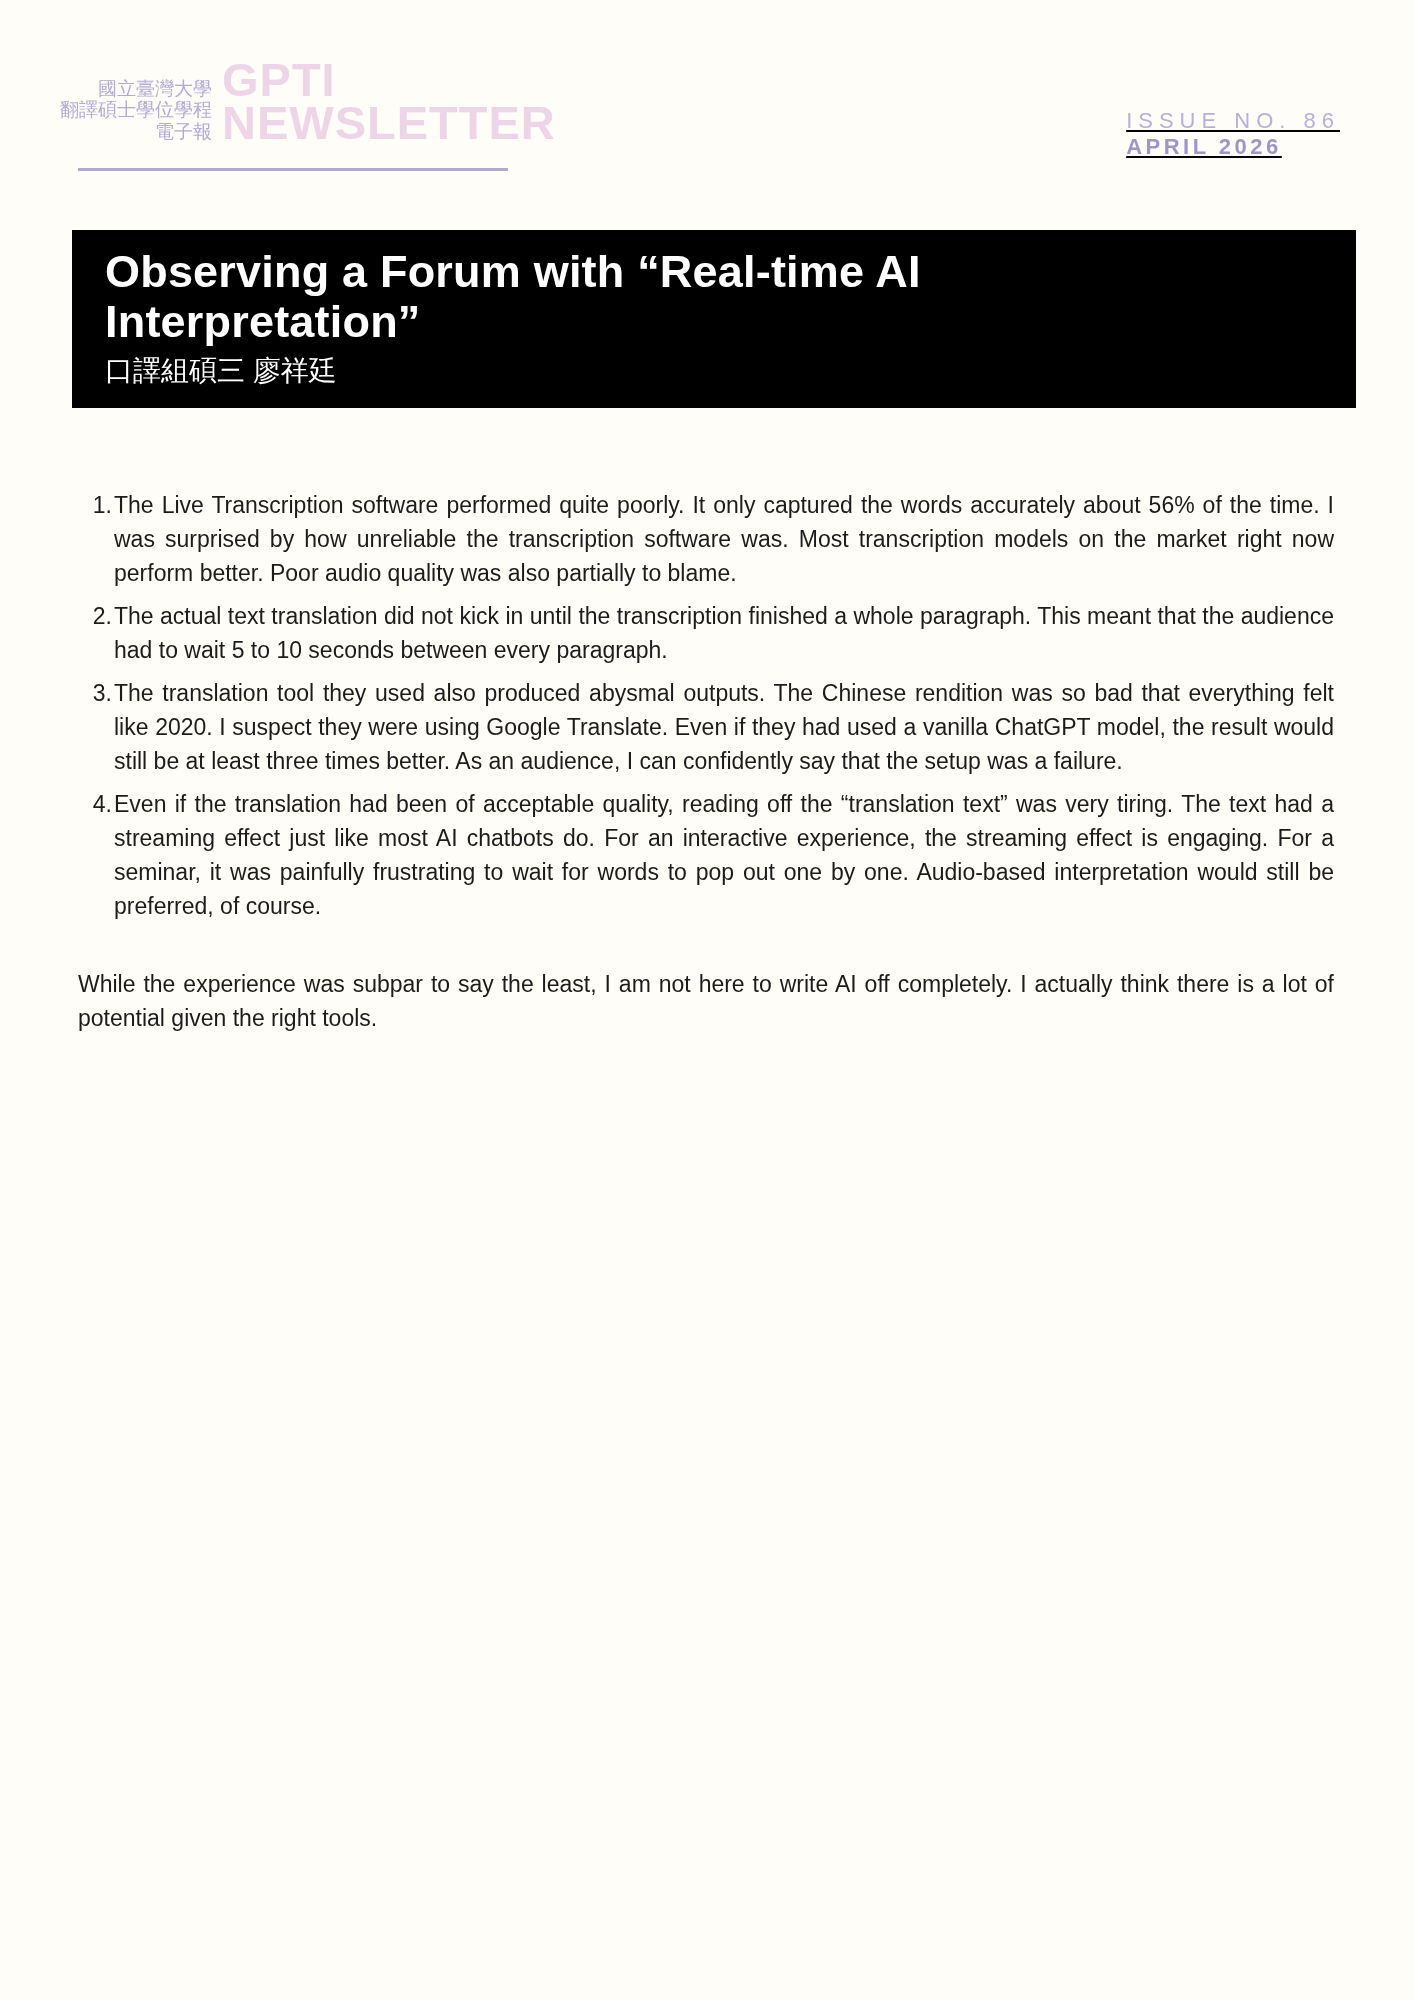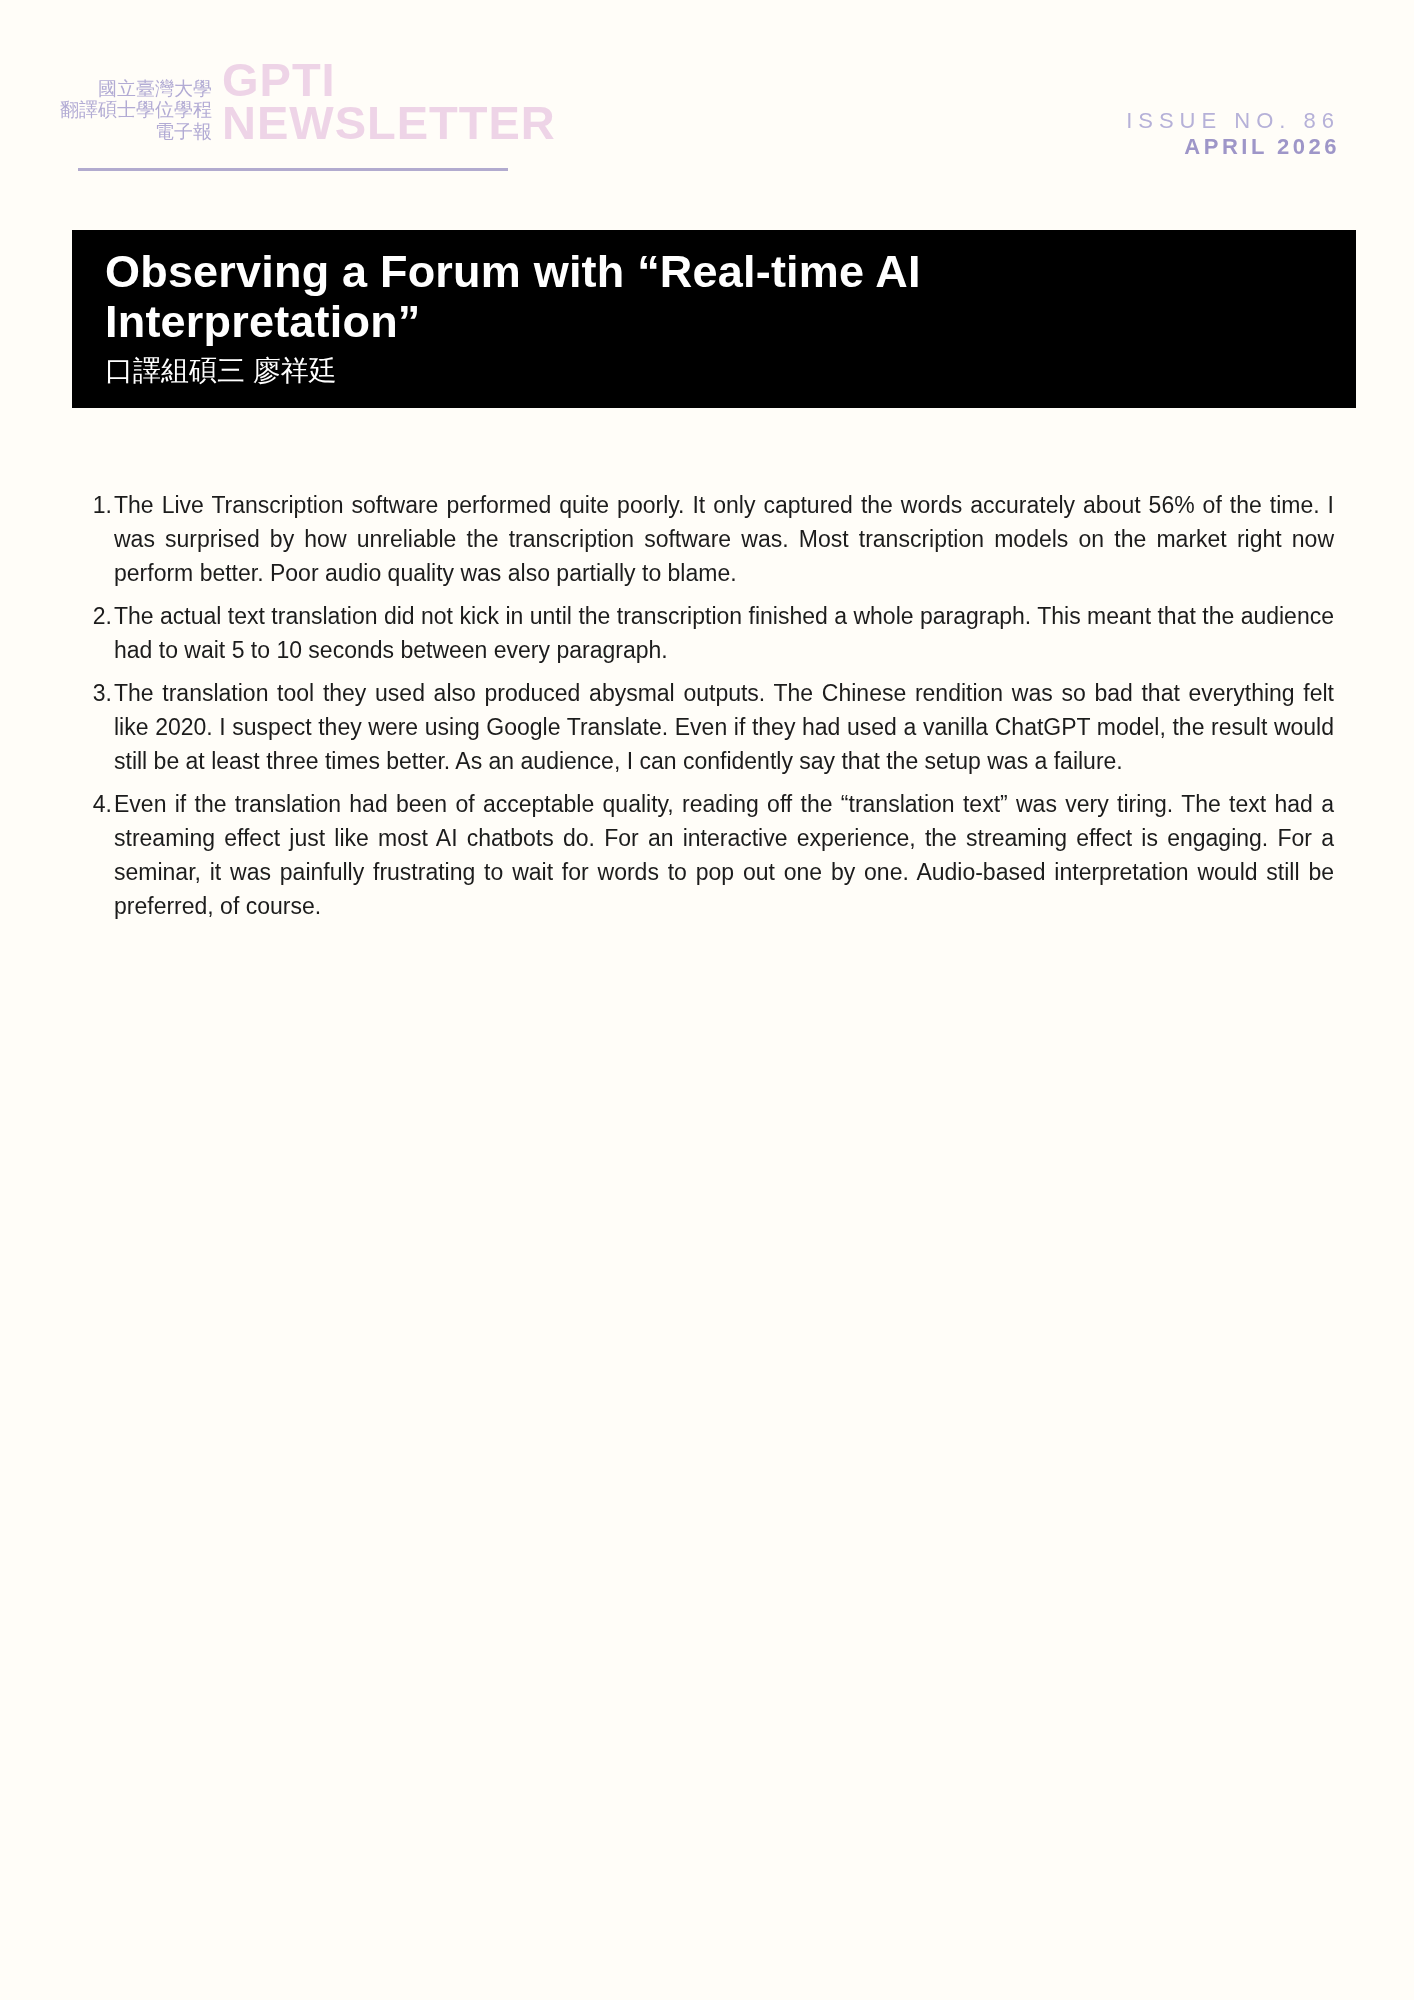--- a/index.html
+++ b/index.html
@@ -36,21 +36,21 @@
     padding-bottom: 2px;
     white-space: pre-line;
   }
   .logo-en {
     color: #eed4e7;
     font-weight: bold;
     font-size: 47px;
     line-height: 43px;
     letter-spacing: 1px;
   }
-  .issue { text-align: right; padding-top: 50px; }
+  .issue { padding-top: 50px; text-decoration: underline; }
   .issue-no {
     color: #b6b1d8;
     font-size: 22px;
     letter-spacing: 6px;
     font-weight: 500;
   }
   .issue-date {
     color: #9e96c8;
     font-size: 22px;
     font-weight: bold;
@@ -140,15 +140,16 @@
     <div class="banner-byline">口譯組碩三 廖祥廷</div>
   </section>
 
   <main class="article">
     <ol class="points">
       <li>The Live Transcription software performed quite poorly. It only captured the words accurately about 56% of the time. I was surprised by how unreliable the transcription software was. Most transcription models on the market right now perform better. Poor audio quality was also partially to blame.</li>
       <li>The actual text translation did not kick in until the transcription finished a whole paragraph. This meant that the audience had to wait 5 to 10 seconds between every paragraph.</li>
       <li>The translation tool they used also produced abysmal outputs. The Chinese rendition was so bad that everything felt like 2020. I suspect they were using Google Translate. Even if they had used a vanilla ChatGPT model, the result would still be at least three times better. As an audience, I can confidently say that the setup was a failure.</li>
       <li>Even if the translation had been of acceptable quality, reading off the “translation text” was very tiring. The text had a streaming effect just like most AI chatbots do. For an interactive experience, the streaming effect is engaging. For a seminar, it was painfully frustrating to wait for words to pop out one by one. Audio-based interpretation would still be preferred, of course.</li>
     </ol>
+    <p class="closing">While the experience was subpar to say the least, I am not here to write AI off completely. I actually think there is a lot of potential given the right tools.</p>
   </main>
 
 </div>
 
 </body></html>

